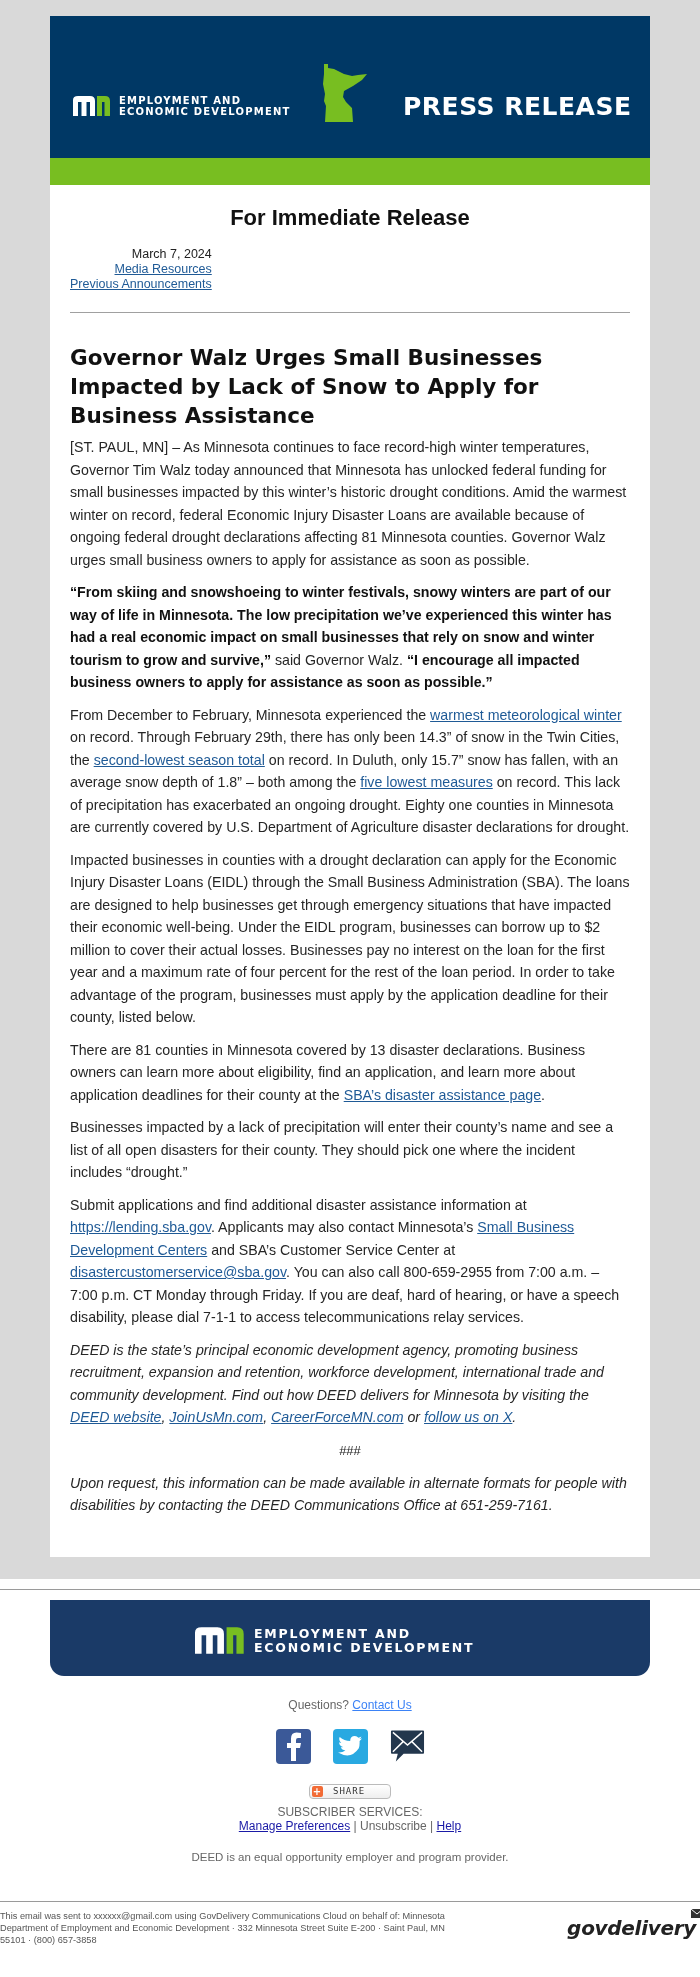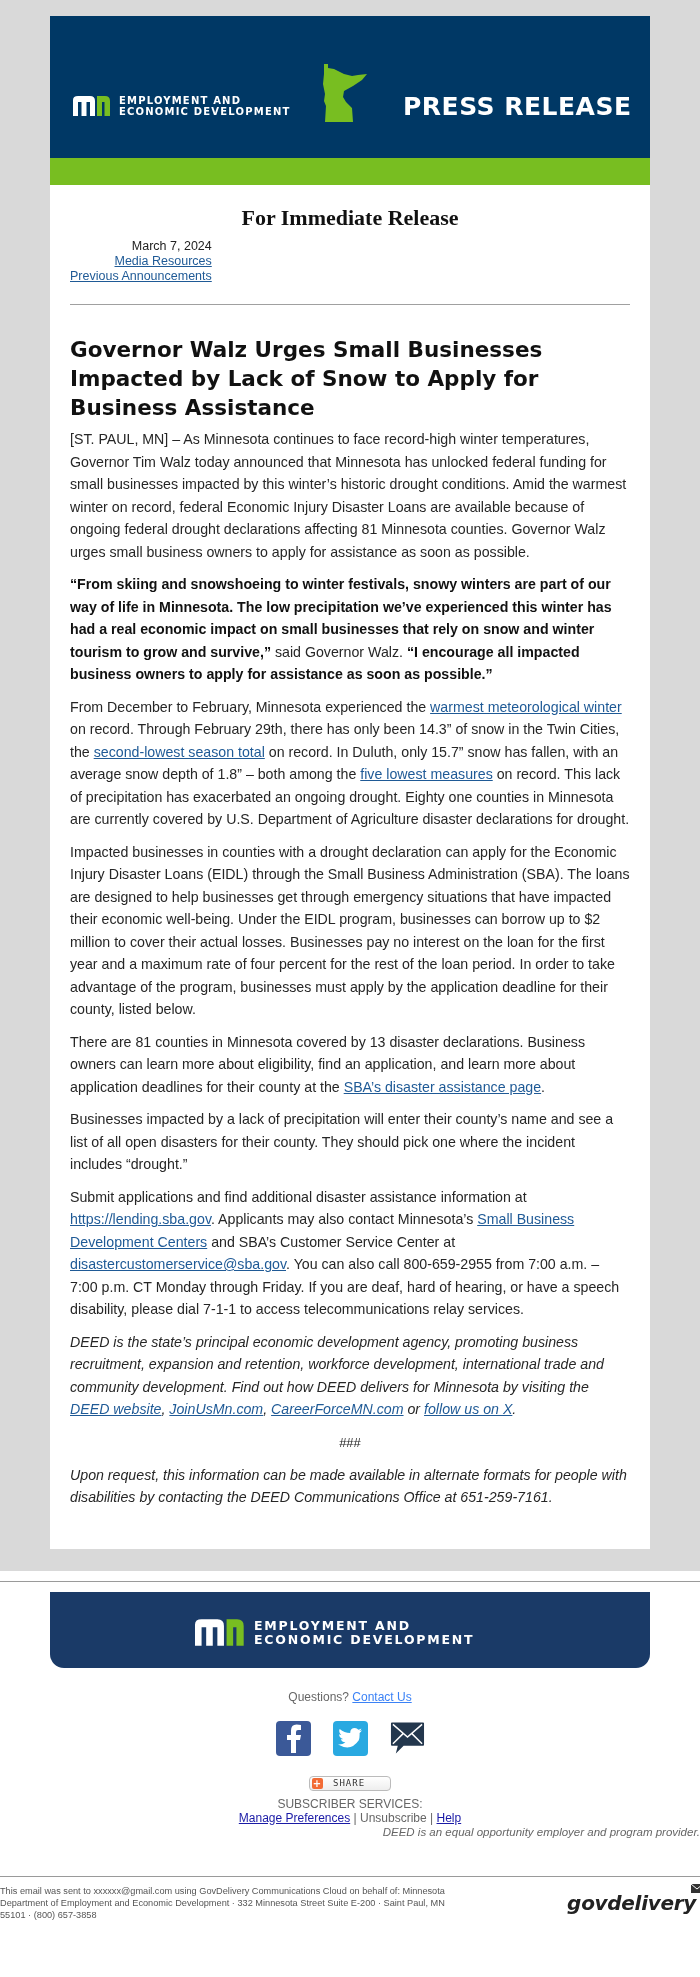--- a/index.html
+++ b/index.html
@@ -7,21 +7,21 @@
   .outer { background: #d9d9d9; padding: 16px 50px 22px 50px; }
   .card { background: #ffffff; }
   .hero { background: #003865; height: 142px; position: relative; }
   .hero-logo { position: absolute; left: 23px; top: 79px; display: flex; align-items: center; }
   .mn-mark { display: flex; align-items: flex-end; height: 20px; margin-right: 8px; }
   .hero-orgname { color: #fff; font-family: "DejaVu Sans", sans-serif; font-weight: bold; font-size: 10px; letter-spacing: 1.2px; line-height: 11px; }
   .mn-state { position: absolute; left: 272px; top: 48px; }
   .hero-title { position: absolute; left: 353px; top: 76px; color: #fff; font-family: "DejaVu Sans", sans-serif; font-weight: bold; font-size: 25px; letter-spacing: 0.5px; }
   .green-bar { background: #78be21; height: 27px; }
   .content { padding: 14px 20px 30px 20px; font-family: "Liberation Sans", sans-serif; color: #222; }
-  .release-title { text-align: center; font-size: 22px; font-weight: bold; font-family: Liberation Serif, serif; color: #111; margin: 6px 0 8px 0; }
+  .release-title { text-align: center; font-size: 22px; font-weight: bold; font-family: Liberation Sans, sans-serif; color: #111; margin: 6px 0 16px 0; }
   .meta-row { display: flex; justify-content: space-between; font-size: 12.5px; line-height: 15px; }
   .meta-right { text-align: right; }
   a, .link { color: #1f5a96; text-decoration: underline; }
   .divider { border: 0; border-top: 1.5px solid #a0a0a0; margin: 20px 0 30px 0; }
   .headline { font-family: "DejaVu Sans", sans-serif; font-size: 21.5px; font-weight: bold; color: #111; line-height: 29px; margin-bottom: 6px; }
   p.body { font-size: 14.2px; line-height: 22.5px; color: #262626; margin-bottom: 10px; }
   p.body b { color: #111; }
   p.italic { font-style: italic; }
   .hashes { text-align: center; font-size: 13px; margin: 14px 0 14px 0; }
   .footer-sep { border-top: 1.5px solid #9a9a9a; margin-top: 10px; }
@@ -31,21 +31,21 @@
   .footer-url { position: absolute; left: 0; right: 0; top: 73px; font-size: 13px; }
   .footer-small { font-family: "Liberation Sans", sans-serif; text-align: center; color: #666; }
   .questions { font-size: 12px; margin-top: 22px; }
   .questions a { color: #3b82f6; }
   .socials { display: flex; justify-content: center; gap: 22px; margin-top: 17px; }
   .social { width: 35px; height: 35px; border-radius: 4px; display: flex; align-items: center; justify-content: center; }
   .share-btn { display: inline-flex; align-items: center; margin-top: 20px; border: 1px solid #bbb; border-radius: 4px; background: linear-gradient(#fff, #eee); width: 82px; height: 15px; font-size: 9px; letter-spacing: 1px; color: #333; font-family: "DejaVu Sans Mono", monospace; }
   .share-plus { width: 11px; height: 11px; background: #f26b35; border-radius: 2px; color: #fff; font-size: 10px; line-height: 11px; margin: 0 10px 0 2px; font-weight: bold; text-align: center; font-family: "DejaVu Sans", sans-serif; }
   .subscriber { font-size: 12px; margin-top: 6px; line-height: 14px; }
   .subscriber a { color: #1a1aa6; }
-  .eeo { font-size: 11.5px; font-style: italic; margin-top: 1px; text-align: right; }
+  .eeo { font-size: 11.5px; margin-top: 18px; }
   .bottom-sep { border-top: 1.5px solid #9a9a9a; margin-top: 38px; }
   .bottom { display: flex; justify-content: space-between; align-items: center; padding: 8px 0 0 0; }
   .sent { font-family: "Liberation Sans", sans-serif; font-size: 9.2px; color: #555; line-height: 12px; width: 470px; }
   .govd { font-family: "DejaVu Sans", sans-serif; font-weight: bold; font-style: italic; font-size: 15px; color: #222; margin-right: 4px; position: relative; letter-spacing: -0.3px; }
 </style>
 </head>
 <body>
 
 <div class="outer">
   <div class="card">

